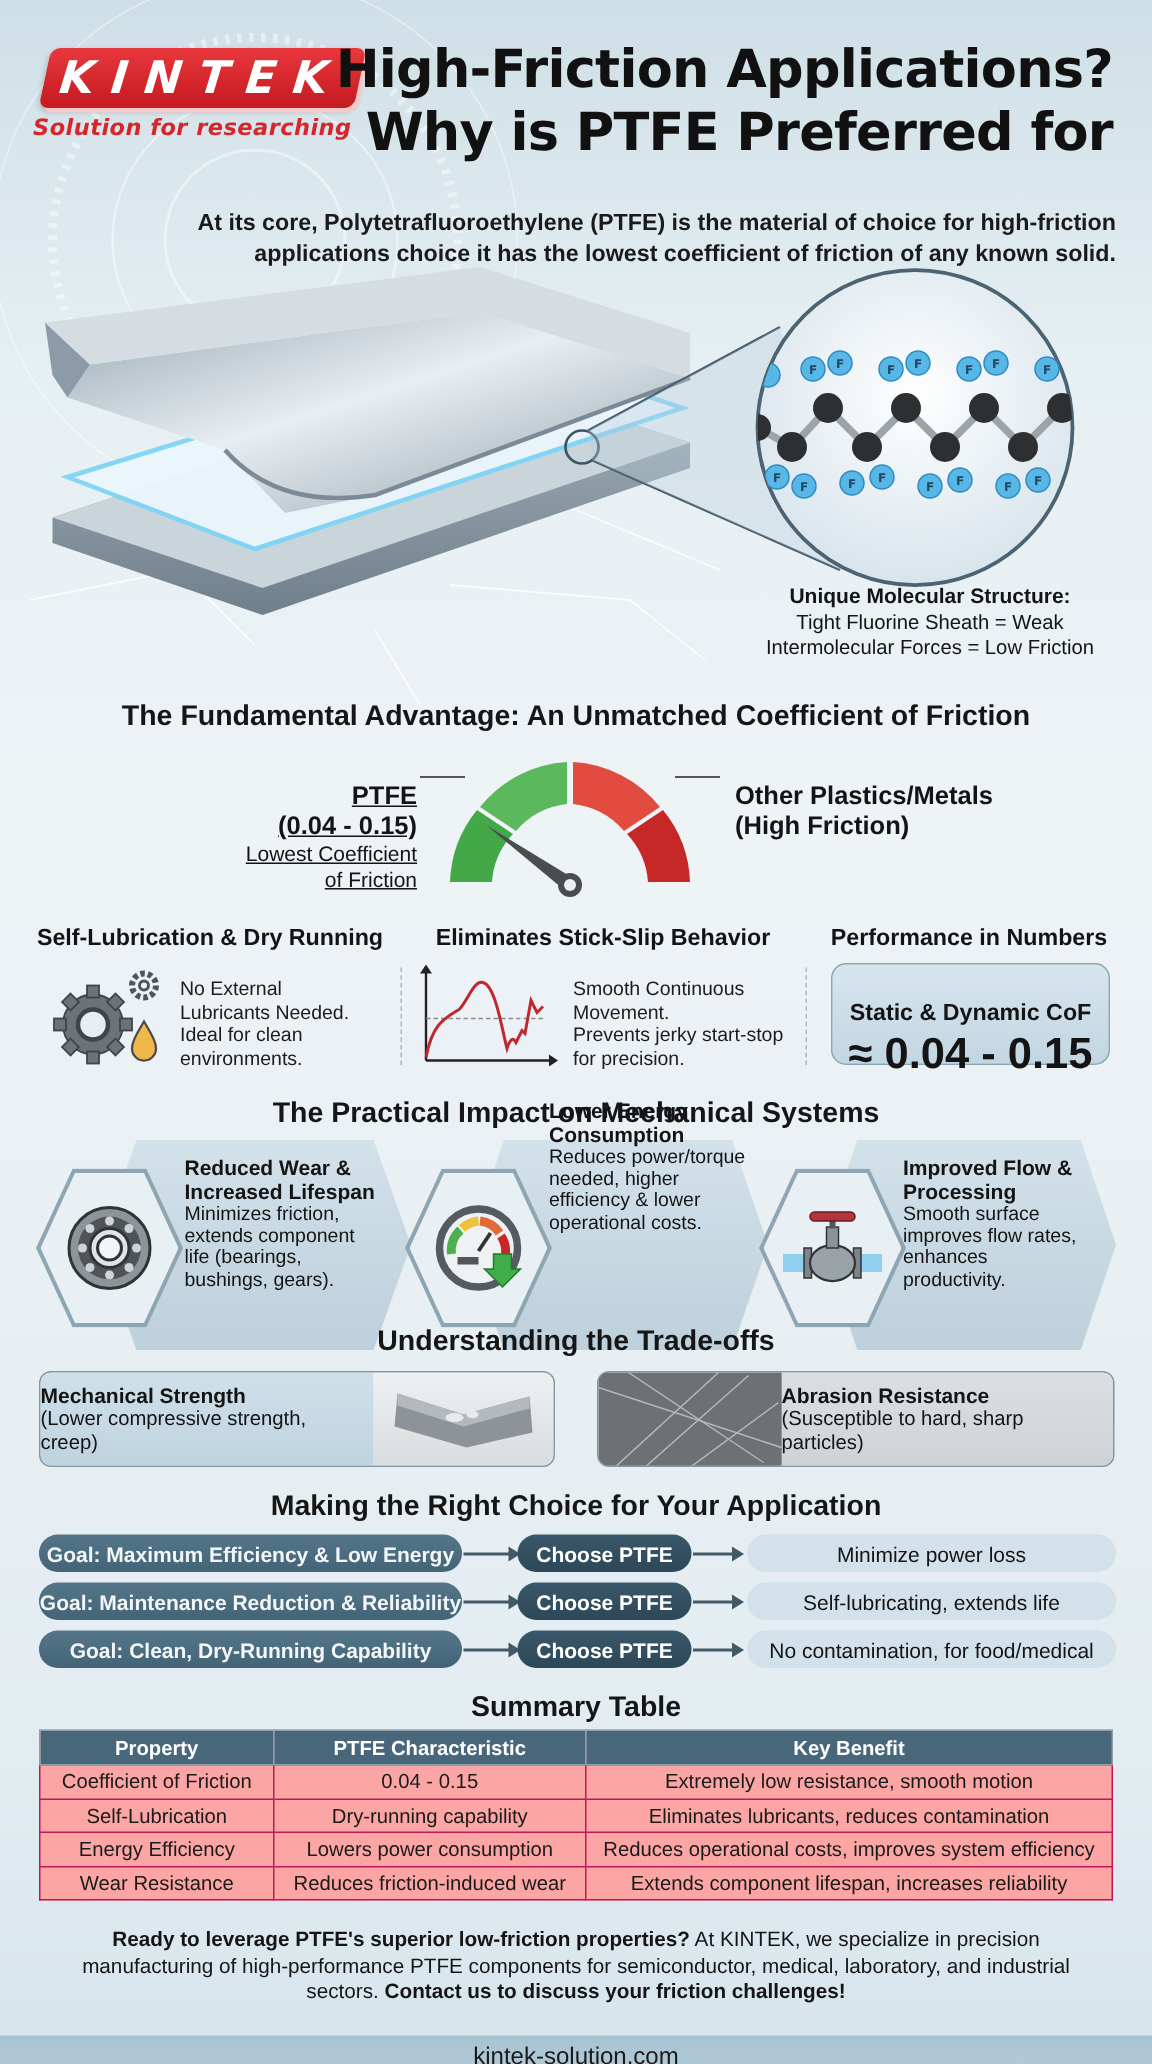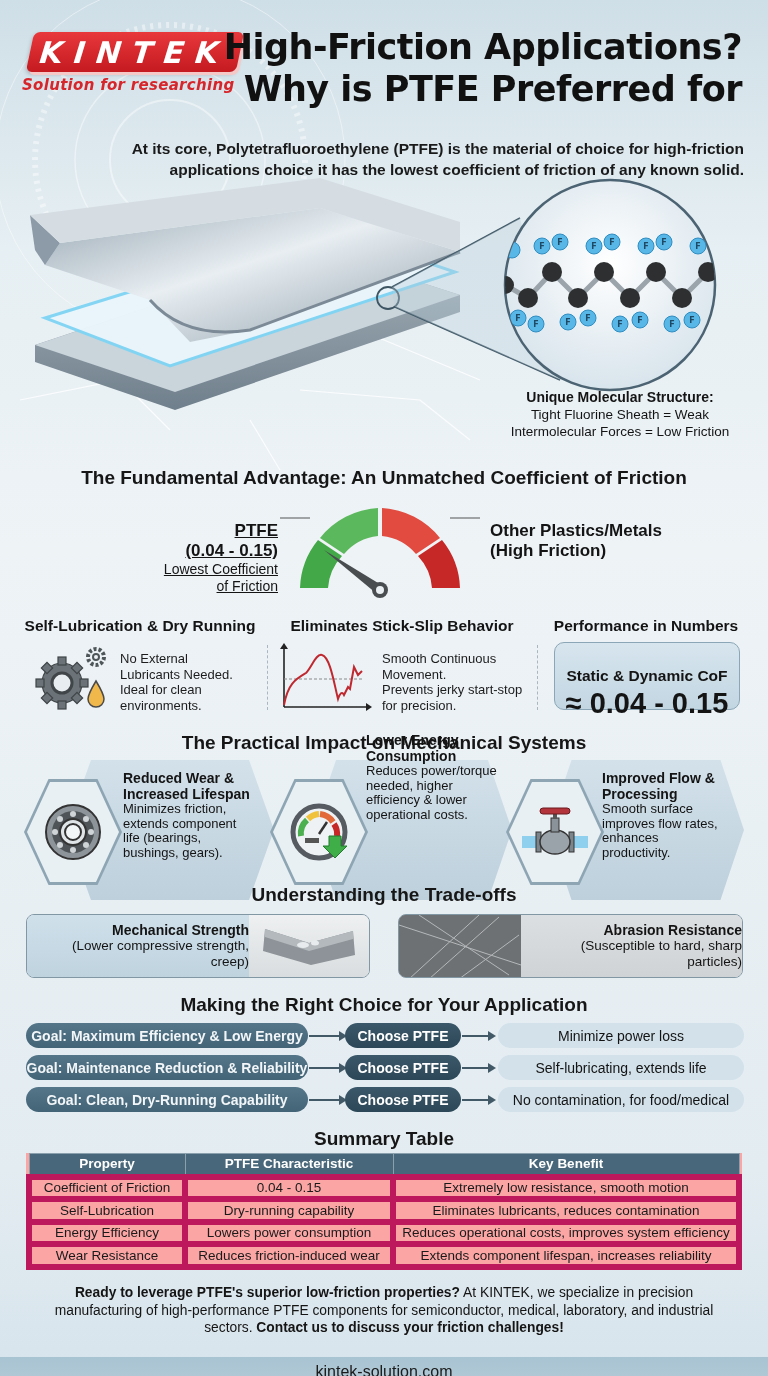--- a/index.html
+++ b/index.html
@@ -89,21 +89,21 @@
   }
   .hex-title { font-weight: bold; font-size: 14px; line-height: 16px; }
   .hex-txt { font-size: 13px; line-height: 14.5px; }
 
   
   .trade {
     top: 914px; height: 64px; border-radius: 8px; border: 1.5px solid #8197a4;
     overflow: hidden; display: flex;
   }
   .trade-txt {
-    text-align: right; font-size: 13.5px; line-height: 16px; display: flex;
+    text-align: left; font-size: 13.5px; line-height: 16px; display: flex;
     flex-direction: column; justify-content: center;
   }
   .trade-txt b { font-size: 14px; }
 
   
   .pill {
     height: 25px; border-radius: 13px; display: flex; align-items: center;
     justify-content: center; font-size: 14px; white-space: nowrap;
   }
   .pill.goal { background: linear-gradient(180deg, #557689, #436477); color: #f2f6f8; font-weight: bold; }
@@ -118,21 +118,21 @@
   
   table.summary {
     left: 26px; top: 1153px; width: 716px; border-collapse: collapse;
     font-size: 13.5px; background: #fca5a5;
   }
   table.summary th {
     background: #48677a; color: #fff; font-weight: bold; height: 23px;
     border: 1px solid #8aa0ad;
   }
   table.summary td {
-    text-align: center; height: 22.5px; border: 6px solid #be185d; color: #1a1a1a;
+    text-align: center; height: 22.5px; border: 1px solid #be185d; color: #1a1a1a;
   }
 
   .cta {
     left: 30px; right: 30px; top: 1284px; text-align: center;
     font-size: 13.8px; line-height: 17.5px; color: #151515;
   }
   .footer {
     left: 0; top: 1357px; width: 768px; height: 29px;
     background: linear-gradient(180deg, #a8c3d2, #b4cbd8);
     text-align: center; font-size: 16px; line-height: 29px; color: #1a1a1a;

